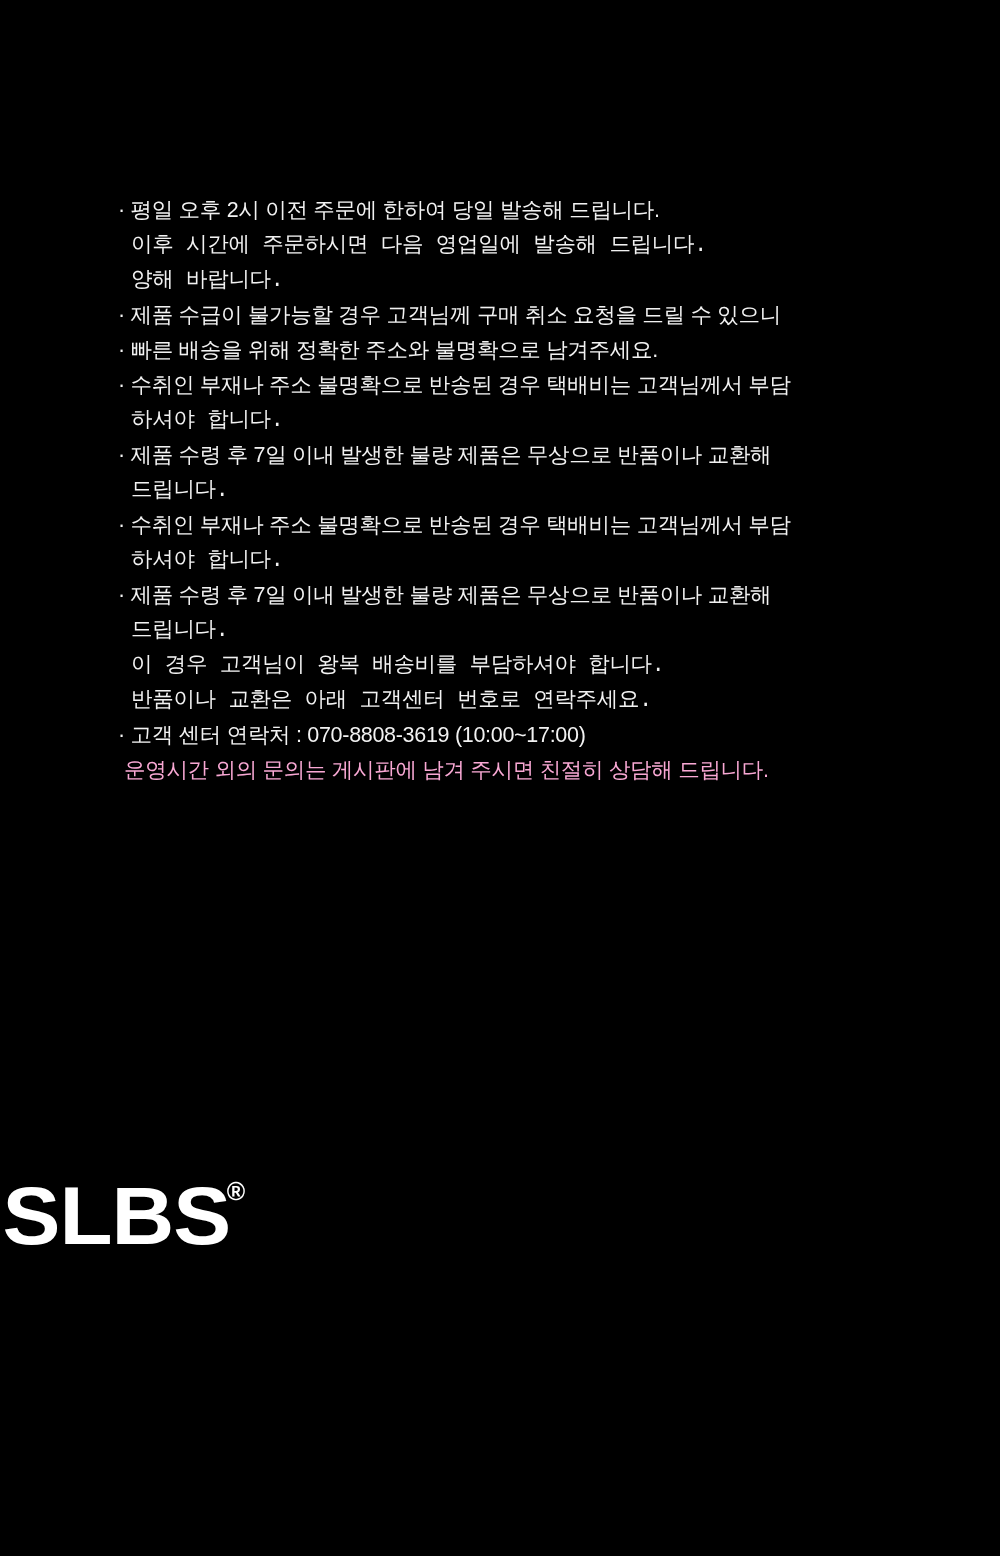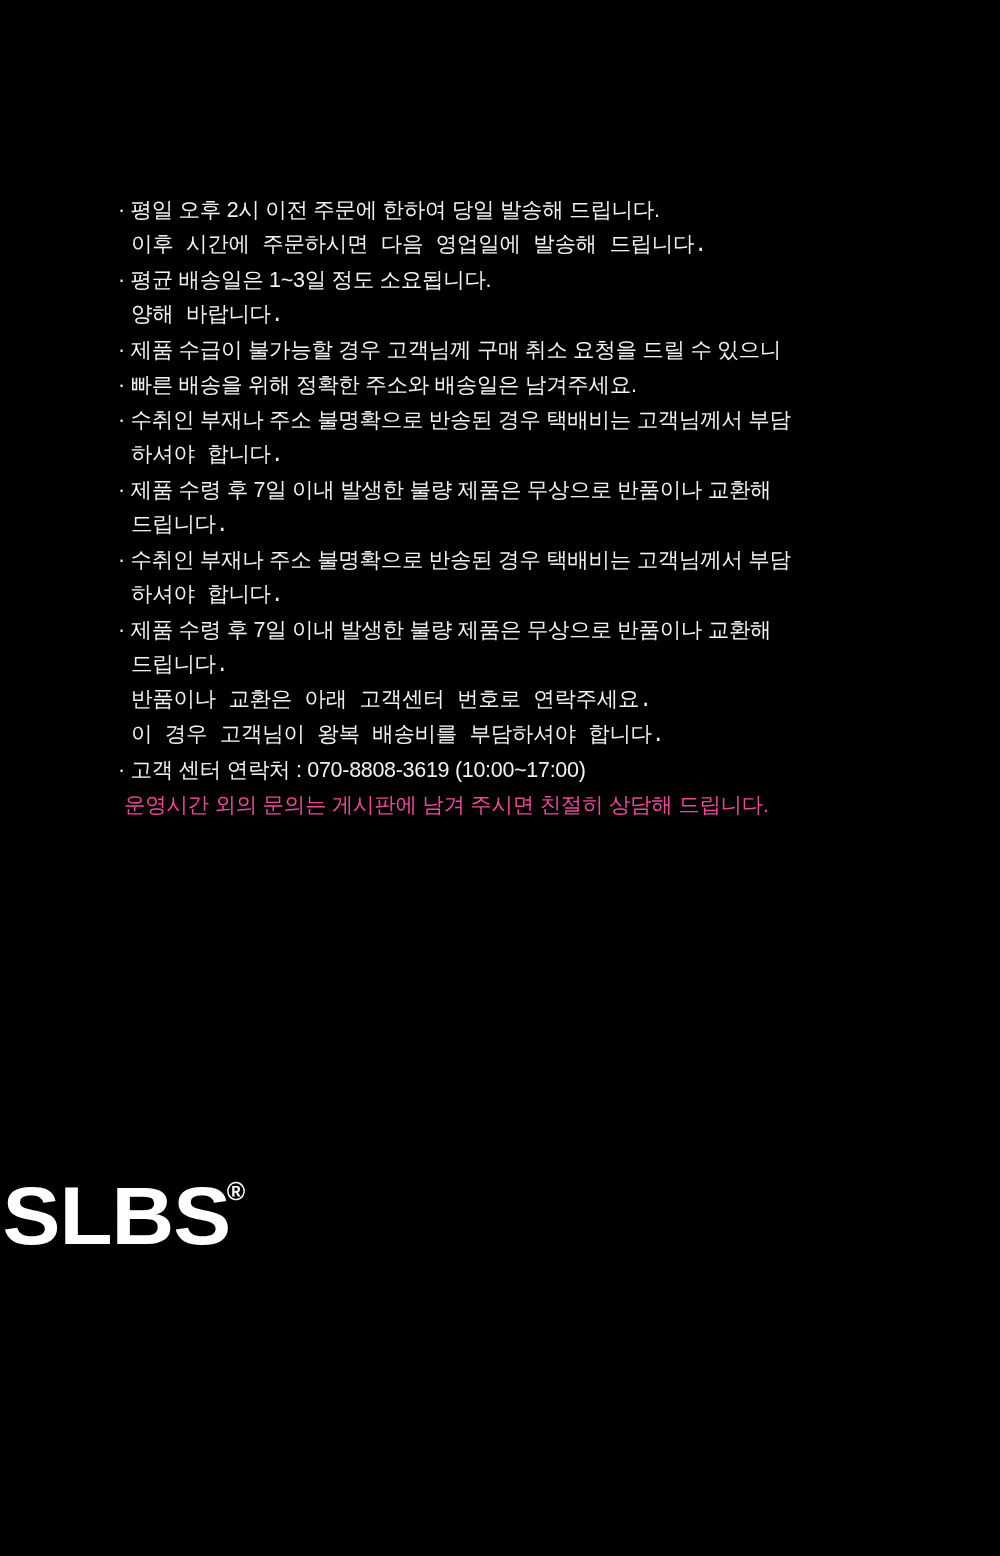--- a/index.html
+++ b/index.html
@@ -36,21 +36,21 @@
   }
   .notice-item .line.indent {
     padding-left: 13px;
     font-family: Liberation Mono, monospace;
   }
   .footer-note {
     display: block;
     font-size: 21.5px;
     line-height: 35px;
     letter-spacing: -0.3px;
-    color: #ec4899;
+    color: #f9a8d4;
     padding-left: 6px;
     white-space: pre-wrap;
   }
   .logo-wrap {
     position: absolute;
     left: 0;
     top: 1175px;
     width: 884px;
     text-align: left;
     margin-left: 9px;
@@ -78,28 +78,27 @@
     left: 3px;
   }
 </style>
 </head>
 <body>
 
 <div class="page">
 
   <div class="notice-block">
       <div class="notice-item"><span class="line">· 평일 오후 2시 이전 주문에 한하여 당일 발송해 드립니다.</span><span class="line indent">이후 시간에 주문하시면 다음 영업일에 발송해 드립니다.</span></div>
-      <div class="notice-item"><span class="line">· 평균 배송일은 1~3일 정도 소요됩니다.</span></div>
       <div class="notice-item"><span class="line indent">양해 바랍니다.</span><span class="line">· 제품 수급이 불가능할 경우 고객님께 구매 취소 요청을 드릴 수 있으니</span></div>
-      <div class="notice-item"><span class="line">· 빠른 배송을 위해 정확한 주소와 배송일은 남겨주세요.</span></div>
+      <div class="notice-item"><span class="line">· 빠른 배송을 위해 정확한 주소와 불명확으로 남겨주세요.</span></div>
       <div class="notice-item"><span class="line">· 수취인 부재나 주소 불명확으로 반송된 경우 택배비는 고객님께서 부담</span><span class="line indent">하셔야 합니다.</span></div>
       <div class="notice-item"><span class="line">· 제품 수령 후 7일 이내 발생한 불량 제품은 무상으로 반품이나 교환해</span><span class="line indent">드립니다.</span></div>
       <div class="notice-item"><span class="line">· 수취인 부재나 주소 불명확으로 반송된 경우 택배비는 고객님께서 부담</span><span class="line indent">하셔야 합니다.</span></div>
       <div class="notice-item"><span class="line">· 제품 수령 후 7일 이내 발생한 불량 제품은 무상으로 반품이나 교환해</span><span class="line indent">드립니다.</span></div>
-      <div class="notice-item"><span class="line indent">반품이나 교환은 아래 고객센터 번호로 연락주세요.</span><span class="line indent">이 경우 고객님이 왕복 배송비를 부담하셔야 합니다.</span></div>
+      <div class="notice-item"><span class="line indent">이 경우 고객님이 왕복 배송비를 부담하셔야 합니다.</span><span class="line indent">반품이나 교환은 아래 고객센터 번호로 연락주세요.</span></div>
       <div class="notice-item"><span class="line">· 고객 센터 연락처 : 070-8808-3619 (10:00~17:00)</span></div>
       <div class="footer-note">운영시간 외의 문의는 게시판에 남겨 주시면 친절히 상담해 드립니다.</div>
     </div>
 
   <div class="logo-wrap">
     <div class="logo">
       <span class="mark">SLBS</span><span class="reg">®</span>
     </div>
   </div>
 

